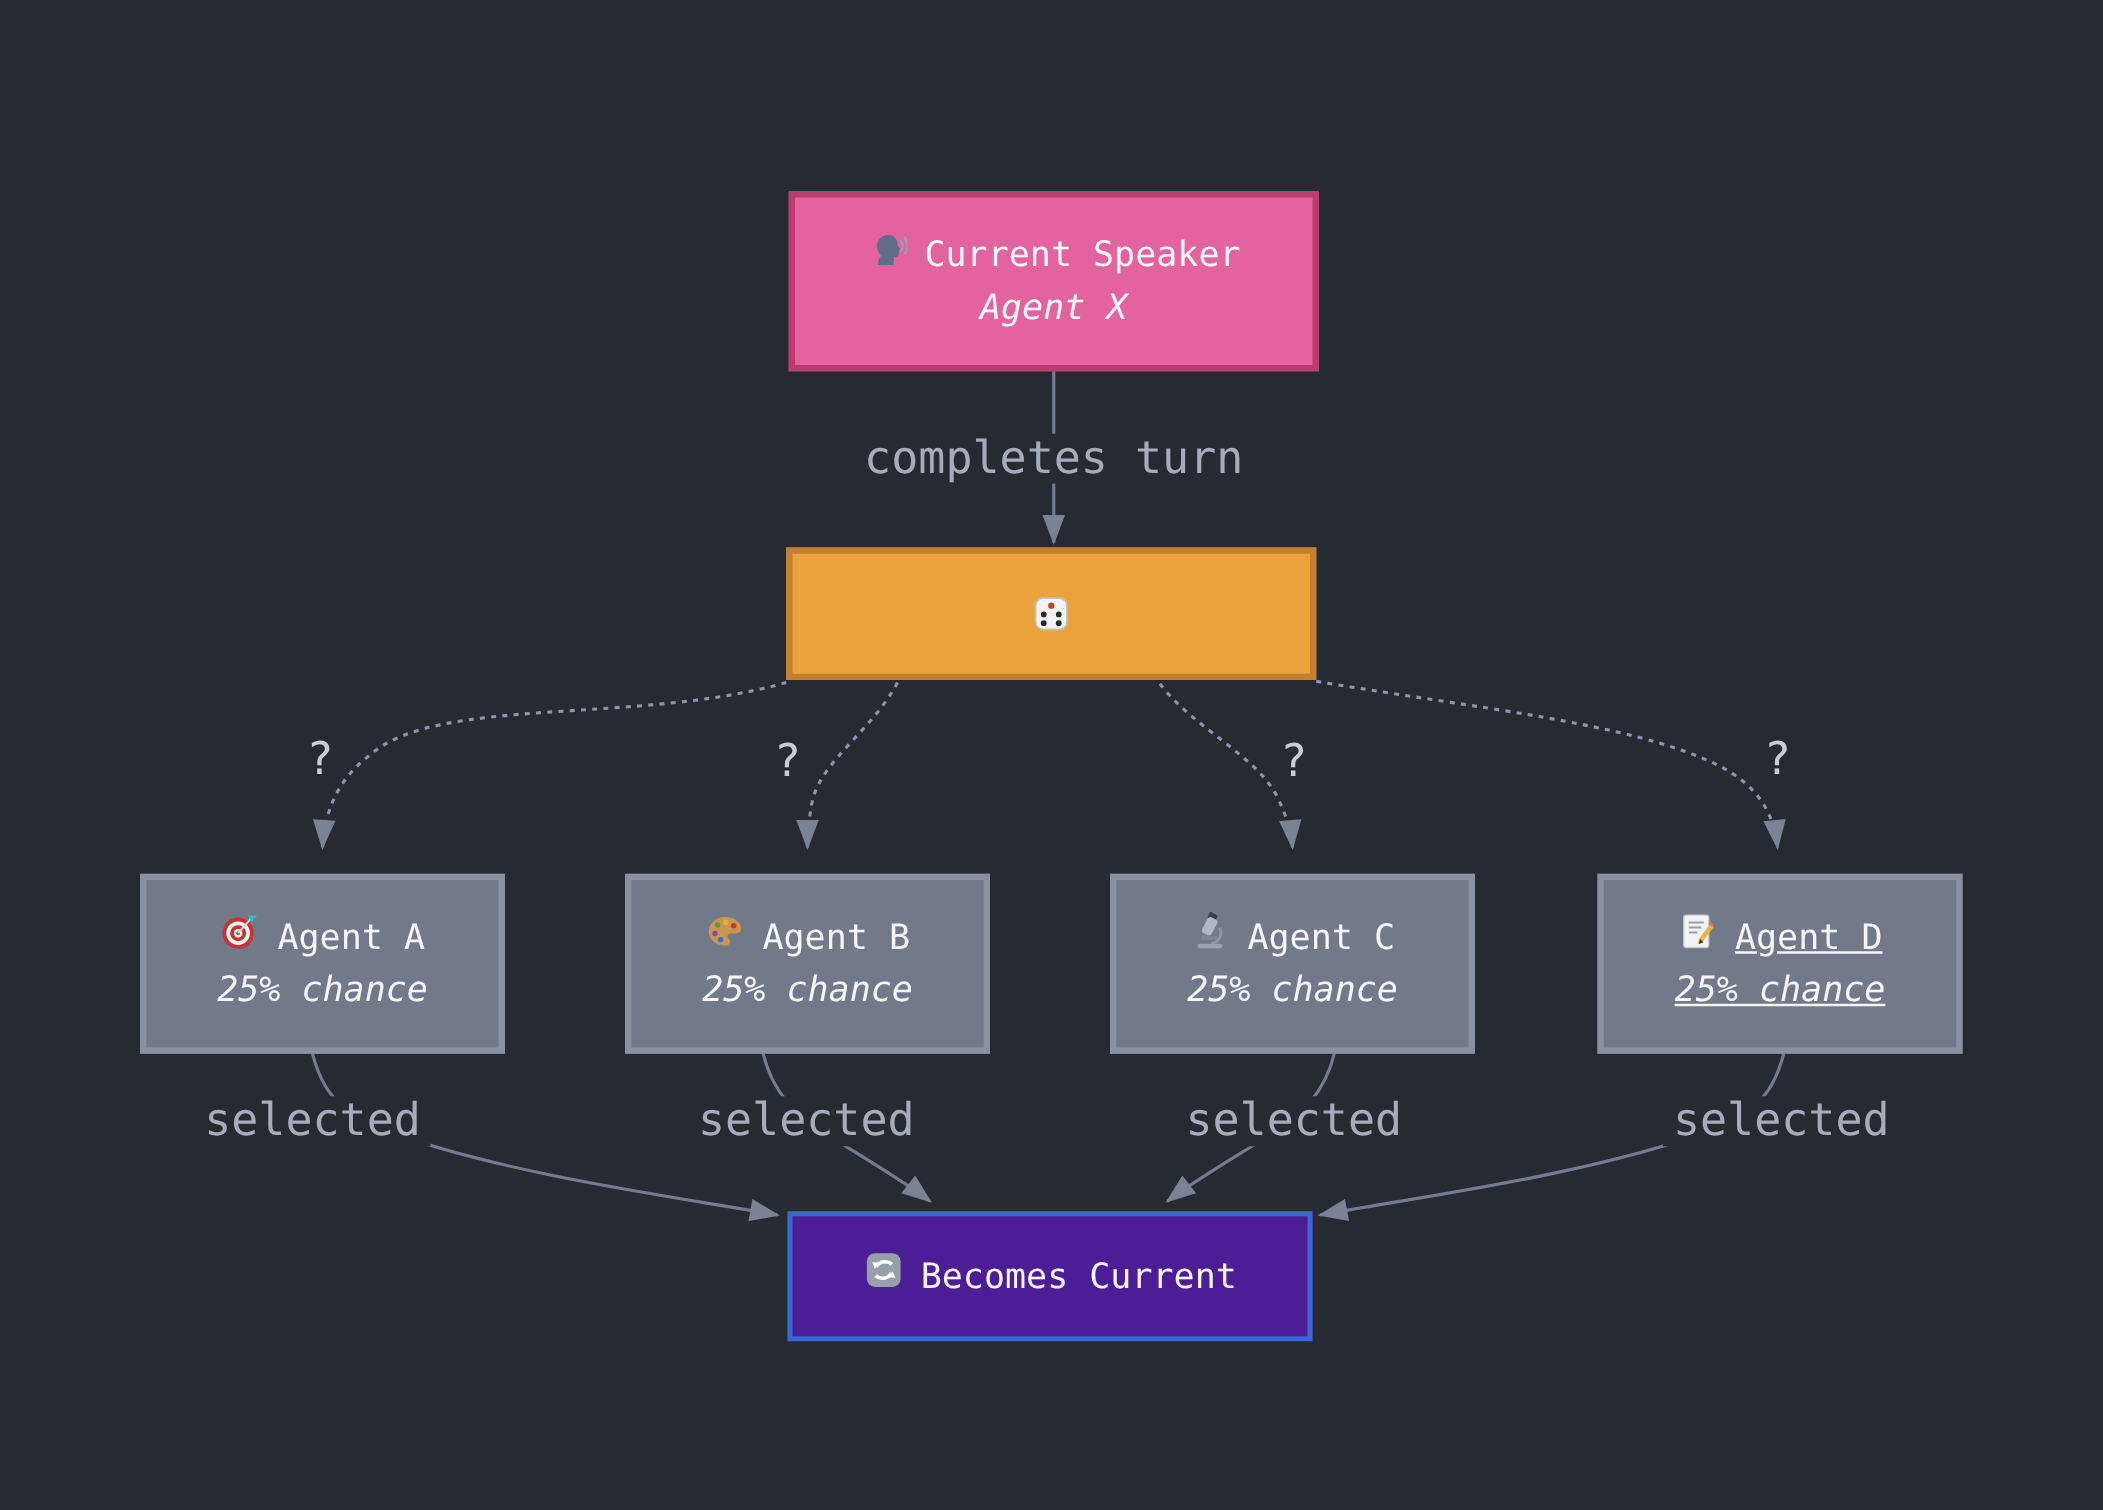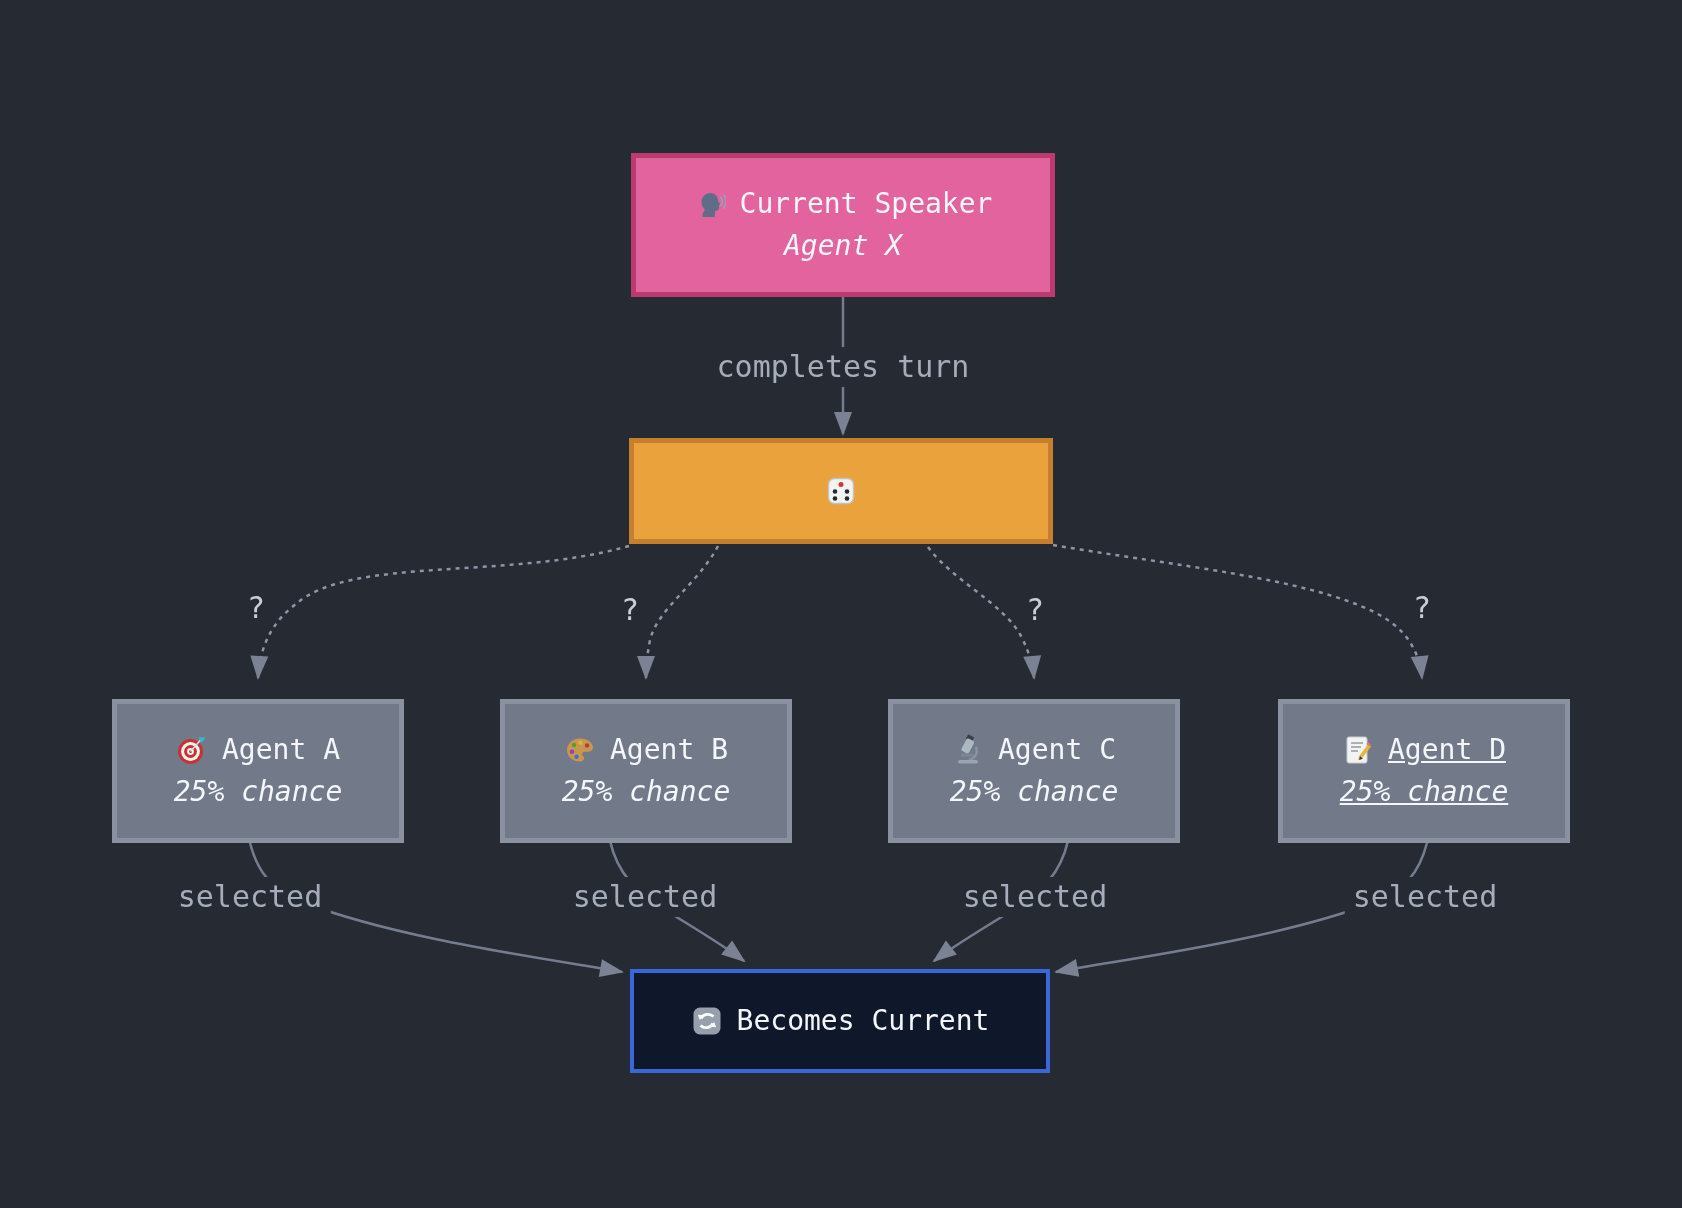--- a/index.html
+++ b/index.html
@@ -12,38 +12,38 @@
   }
   svg.edge-layer{position:absolute;left:0;top:0;width:1682px;height:1208px;}
   .edge-solid{fill:none;stroke:#747d90;stroke-width:2.5px;}
   .edge-dashed{fill:none;stroke:#8d95a8;stroke-width:2.5px;stroke-dasharray:4 5;}
 
   .node{
     position:absolute;box-sizing:border-box;
     display:flex;flex-direction:column;align-items:center;justify-content:center;
     color:#f4f6fa;font-size:28px;line-height:42px;text-align:center;
   }
-  .node .title{display:flex;align-items:center;gap:14px;white-space:nowrap;}
+  .node .title{display:flex;align-items:flex-start;gap:14px;white-space:nowrap;}
   .node .sub{font-style:italic;white-space:nowrap;}
   .icon{display:inline-flex;width:32px;height:32px;align-items:center;justify-content:center;}
   .icon svg{width:32px;height:32px;}
 
   .node-current-speaker{left:631px;top:153px;width:424px;height:144px;background:#e2639e;border:5px solid #bb3a70;}
   .node-random-selector{left:629px;top:438px;width:424px;height:106px;background:#e9a23c;border:5px solid #c67f2e;}
   .node-agent{width:292px;height:144px;background:#727a8a;border:5px solid #8a92a2;top:683px;margin-top:16px;}
   .node-agent-a{left:112px;}
   .node-agent-b{left:500px;}
   .node-agent-c{left:888px;}
   .node-agent-d{left:1278px;text-decoration:underline;}
-  .node-becomes-current{left:630px;top:969px;width:420px;height:104px;background:#0f172a;border:4px solid #3a67d8;}
+  .node-becomes-current{left:630px;top:969px;width:420px;height:104px;background:#4c1d95;border:4px solid #3a67d8;}
 
   .edge-label{
     position:absolute;transform:translate(-50%,-50%);
     background:#262a33;color:#a5acba;
-    font-size:30px;line-height:34px;padding:3px 8px;white-space:nowrap;
+    font-size:36px;line-height:34px;padding:3px 8px;white-space:nowrap;
   }
   .edge-label.qmark{color:#c8cdd7;padding:3px 6px;}
 
   .lbl-turn{left:843px;top:367px;}
   .lbl-q-a{left:256px;top:608px;}
   .lbl-q-b{left:630px;top:610px;}
   .lbl-q-c{left:1035px;top:610px;}
   .lbl-q-d{left:1422px;top:608px;}
   .lbl-sel-a{left:250px;top:897px;}
   .lbl-sel-b{left:645px;top:897px;}

